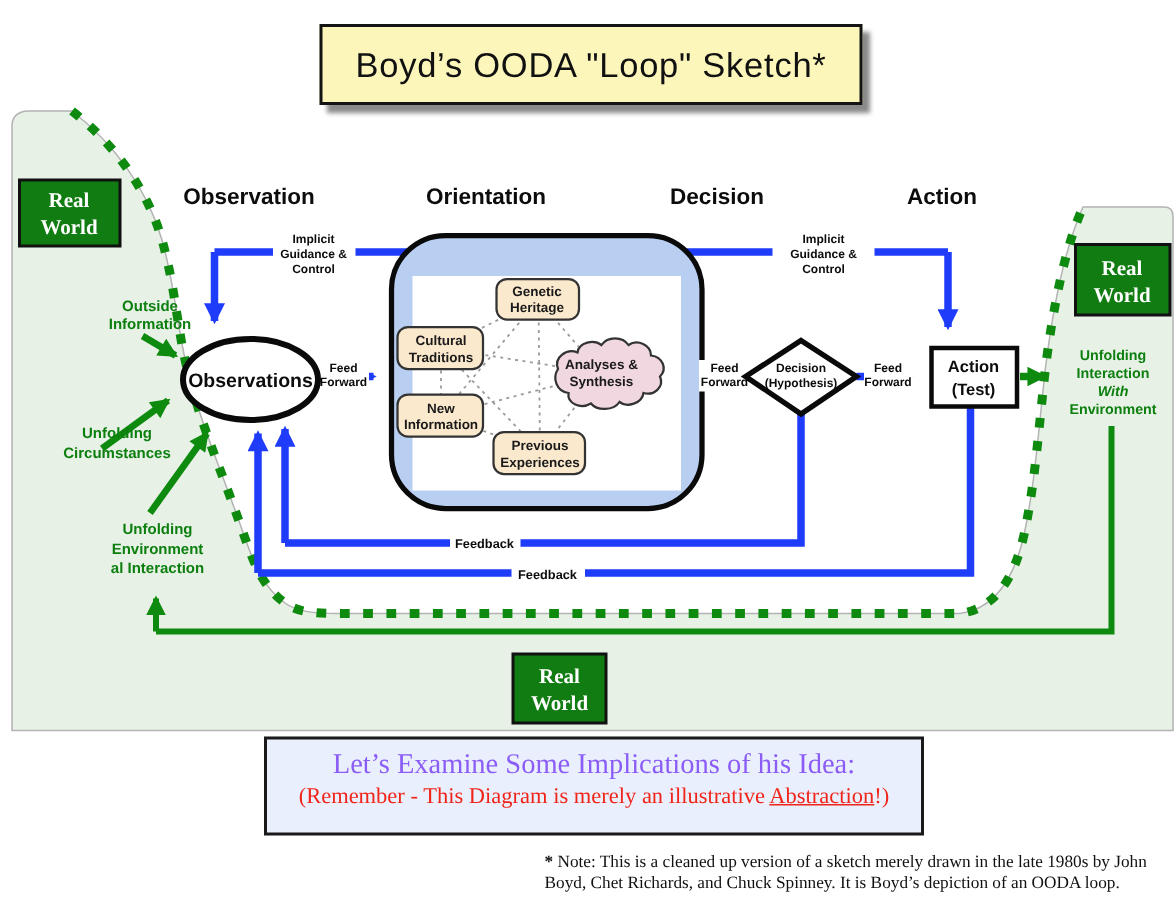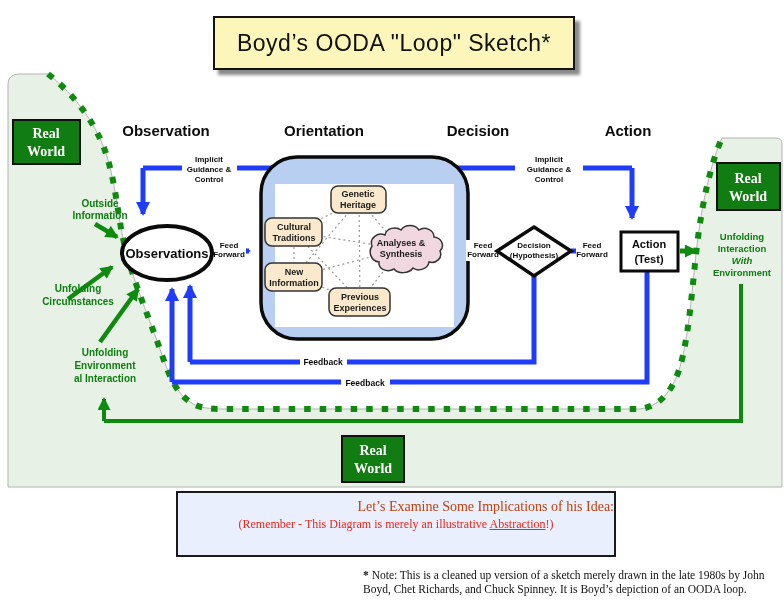--- a/index.html
+++ b/index.html
@@ -6,22 +6,22 @@
   #page{position:relative;width:784px;height:600px;background:#fff;overflow:hidden;
         font-family:"Liberation Sans",sans-serif;}
   #title-box{position:absolute;left:213px;top:16px;width:358px;height:50px;
         background:#fcf6bb;border:2px solid #141414;box-shadow:5px 5px 3px #8a8a8a;
         display:flex;align-items:center;justify-content:center;
         font-size:23px;color:#111;letter-spacing:.5px;}
   #diagram-svg{position:absolute;left:0;top:0;}
   #caption-box{position:absolute;left:176px;top:491px;width:436px;height:62px;
         background:#e9effc;border:2px solid #1a1a1a;text-align:center;
         font-family:"Liberation Serif",serif;}
-  #caption-line1{font-size:14px;color:#c2410c;margin-top:6px;text-align:right;}
-  #caption-line2{font-size:12px;color:#f02419;margin-top:2px;}
+  #caption-line1{font-size:19px;color:#8b5cf6;margin-top:6px;}
+  #caption-line2{font-size:15px;color:#f02419;margin-top:2px;}
   #caption-line2 .u{text-decoration:underline;}
   #footnote{position:absolute;left:363px;top:568px;width:418px;
         font-family:"Liberation Serif",serif;font-size:11.5px;color:#111;line-height:1.25;}
   #footnote .mark{font-weight:bold;}
   svg text{font-family:"Liberation Sans",sans-serif;}
   .phase{font-size:15px;font-weight:bold;fill:#0c0c0c;text-anchor:middle;}
   .flow{font-size:8px;font-weight:bold;fill:#0c0c0c;text-anchor:middle;}
   .fb{font-size:8.5px;font-weight:bold;fill:#0c0c0c;text-anchor:middle;}
   .node{font-size:9px;font-weight:bold;fill:#1a1a1a;text-anchor:middle;}
   .env{font-size:10px;font-weight:bold;fill:#0c7f0f;text-anchor:middle;}

